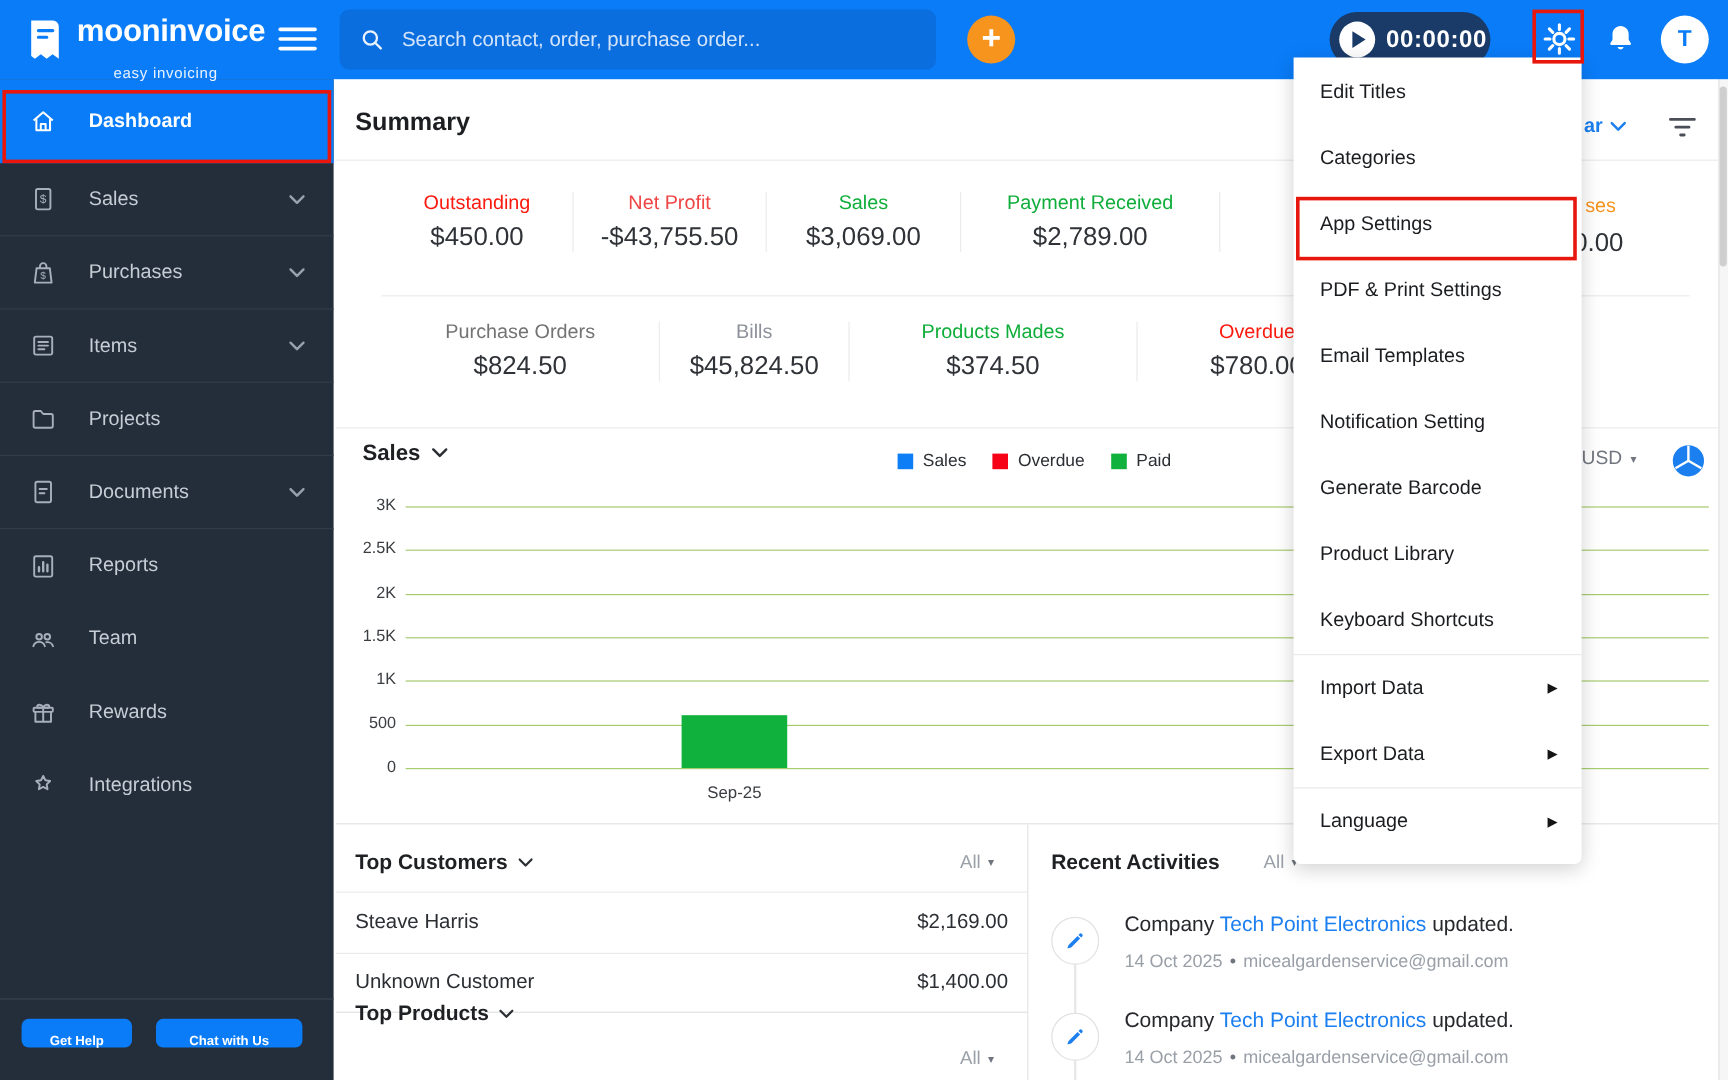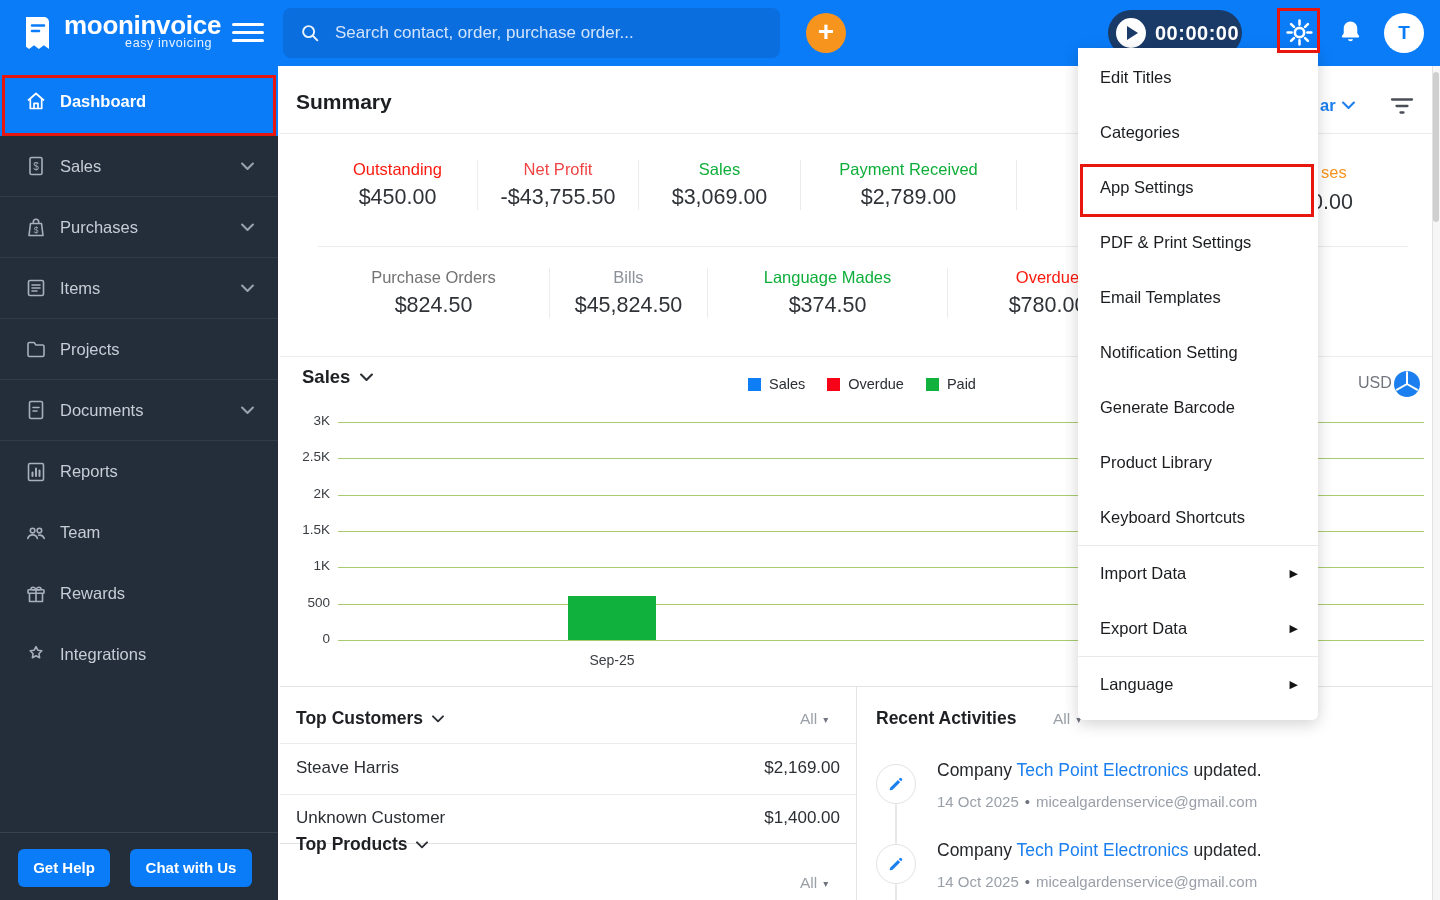--- a/index.html
+++ b/index.html
@@ -3,21 +3,21 @@
 <meta charset="utf-8">
 <style>
   html,body{margin:0;padding:0;background:#e9e9e9;}
   body{font-family:"Liberation Sans",sans-serif;-webkit-font-smoothing:antialiased;}
   #app{position:relative;width:1440px;height:900px;overflow:hidden;background:#fff;}
 
   
   .topbar{position:absolute;left:0;top:0;width:1440px;height:66px;background:#0a7cf8;z-index:10;}
   .logo-ic{position:absolute;left:18px;top:13px;width:40px;height:40px;}
   .brand{position:absolute;left:64px;top:10px;font-size:26px;font-weight:bold;color:#fff;letter-spacing:-.3px;}
-  .tagline{position:absolute;left:64px;top:36px;width:148px;text-align:right;font-size:12.5px;color:#eaf3ff;letter-spacing:.6px;}
+  .tagline{position:absolute;left:64px;top:54px;width:148px;text-align:center;font-size:12.5px;color:#eaf3ff;letter-spacing:.6px;}
   .hamburger{position:absolute;left:232px;top:23px;width:32px;height:20px;cursor:pointer;}
   .hamburger span{display:block;height:3px;background:#fff;border-radius:2px;margin-bottom:5px;}
   .searchbar{position:absolute;left:283px;top:8px;width:497px;height:50px;background:#0a6ede;border-radius:8px;display:flex;align-items:center;padding:0 16px;box-sizing:border-box;}
   .search-ic{width:22px;height:22px;flex:0 0 auto;}
   .search-input{flex:1;margin-left:12px;background:transparent;border:none;outline:none;color:#fff;font-size:17px;font-family:"Liberation Sans",sans-serif;}
   .search-input::placeholder{color:#d3e4fb;}
   .plus-btn{position:absolute;left:806px;top:13px;width:40px;height:40px;border-radius:50%;background:#f7941e;color:#fff;font-size:28px;line-height:38px;text-align:center;font-weight:bold;cursor:pointer;}
   .timer{position:absolute;left:1108px;top:10px;width:134px;height:46px;border-radius:23px;background:#1a3a68;display:flex;align-items:center;cursor:pointer;}
   .play{width:30px;height:30px;border-radius:50%;background:#fff;margin-left:8px;position:relative;}
   .play::after{content:"";position:absolute;left:11px;top:8px;border-left:11px solid #1a3a68;border-top:7px solid transparent;border-bottom:7px solid transparent;}
@@ -26,25 +26,25 @@
   .bell{position:absolute;left:1337px;top:18px;width:27px;height:27px;cursor:pointer;}
   .avatar{position:absolute;left:1384px;top:13px;width:40px;height:40px;border-radius:50%;background:#fff;color:#0a7cf8;font-size:19px;font-weight:bold;text-align:center;line-height:40px;cursor:pointer;}
 
   
   .sidebar{position:absolute;left:0;top:66px;width:278px;height:834px;background:#242e3b;z-index:5;}
   .sb-item{display:flex;align-items:center;height:61px;padding-left:24px;color:#c6cdd5;cursor:pointer;box-sizing:border-box;}
   .sb-item.active{height:70px;background:#0a7cf8;color:#fff;}
   .sb-item.div-after{border-bottom:1px solid #323c49;}
   .sb-ic{width:24px;height:24px;color:#a7afba;flex:0 0 auto;}
   .sb-item.active .sb-ic{color:#fff;}
-  .sb-lb{margin-left:12px;font-size:16.5px;}
+  .sb-lb{margin-left:26px;font-size:16.5px;}
   .sb-item.active .sb-lb{font-weight:bold;}
   .sb-ch{margin-left:auto;margin-right:24px;width:13px;height:9px;color:#98a1ac;}
   .sb-foot-div{position:absolute;left:0;top:766px;width:278px;height:1px;background:#39434f;}
-  .sb-btn{position:absolute;top:783px;height:38px;background:#0a7cf8;border-radius:6px;color:#fff;font-size:15px;font-weight:bold;text-align:center;line-height:38px;cursor:pointer;}
+  .sb-btn{position:absolute;top:783px;height:24px;background:#0a7cf8;border-radius:6px;color:#fff;font-size:11px;font-weight:bold;text-align:center;line-height:38px;cursor:pointer;}
 
   
   .h-div{position:absolute;height:1px;background:#ebebeb;}
   .v-div{position:absolute;width:1px;background:#e4e4e4;}
   .page-title{position:absolute;left:296px;top:90px;font-size:21px;font-weight:bold;color:#1c1e21;}
   .period{position:absolute;left:1320px;top:96px;display:flex;align-items:center;gap:6px;color:#1b7ff0;font-size:16.5px;font-weight:bold;cursor:pointer;}
   .period .ch{width:13px;height:9px;color:#1b7ff0;}
   .filter-ic{position:absolute;left:1390px;top:97px;width:24px;height:18px;cursor:pointer;}
 
   .stat{position:absolute;display:flex;flex-direction:column;align-items:center;border-right:1px solid #ececec;box-sizing:border-box;}
@@ -52,21 +52,21 @@
   .stat .vl{margin-top:6px;font-size:21.5px;color:#2f3237;}
 
   .frag-lb{position:absolute;left:1321px;top:163px;font-size:16.5px;color:#f7941e;}
   .frag-vl{position:absolute;left:1311px;top:190px;font-size:21.5px;color:#2f3237;}
 
   .chart-title{position:absolute;left:302px;top:366px;display:flex;align-items:center;gap:10px;font-size:18.5px;font-weight:bold;color:#1e2023;cursor:pointer;}
   .chart-title .ch{width:13px;height:9px;color:#2b2e33;}
   .legend{position:absolute;left:748px;top:376px;display:flex;gap:22px;}
   .lg-it{display:flex;align-items:center;gap:8px;font-size:14.5px;color:#2b2e33;}
   .lg-sq{width:13px;height:13px;}
-  .usd{position:absolute;left:1318px;top:374px;display:flex;align-items:center;gap:7px;font-size:16px;color:#71767e;cursor:pointer;margin-left:40px;}
+  .usd{position:absolute;left:1318px;top:374px;display:flex;align-items:center;gap:7px;font-size:16px;color:#71767e;cursor:pointer;}
   .usd .caret{font-size:10px;color:#71767e;}
   .pie-ic{position:absolute;left:1393px;top:370px;width:28px;height:28px;cursor:pointer;}
   .gridline{position:absolute;left:338px;width:1086px;height:1px;background:#a8cb70;}
   .ytick{position:absolute;left:282px;width:48px;text-align:right;font-size:13.5px;color:#3a3d42;}
   .bar{position:absolute;}
   .xtick{position:absolute;width:120px;text-align:center;font-size:14px;color:#3a3d42;}
 
   .sec-title{position:absolute;display:flex;align-items:center;gap:9px;font-size:17.5px;font-weight:bold;color:#1e2023;cursor:pointer;}
   .sec-title .ch{width:12px;height:8px;color:#2b2e33;}
   .all-dd{position:absolute;display:flex;align-items:center;gap:6px;font-size:15.5px;color:#9aa0a8;cursor:pointer;}
@@ -304,21 +304,21 @@
     <div id="stats-row2">
         <div class="stat" style="left: 318px; top: 268px; width: 232px;">
           <div class="lb" style="color:#737373">Purchase Orders</div>
           <div class="vl">$824.50</div>
         </div>
         <div class="stat" style="left: 550px; top: 268px; width: 158px; text-align: center;">
           <div class="lb" style="color:#8b9099">Bills</div>
           <div class="vl">$45,824.50</div>
         </div>
         <div class="stat" style="left: 708px; top: 268px; width: 240px;">
-          <div class="lb" style="color:#0fae3a">Language Mades</div>
+          <div class="lb" style="color:#0fae3a">Products Mades</div>
           <div class="vl">$374.50</div>
         </div>
         <div class="stat" style="left: 948px; top: 268px; width: 200px;">
           <div class="lb" style="color:#fb1a0e">Overdue</div>
           <div class="vl">$780.00</div>
         </div>
       </div>
 
     <div class="h-div" style="left:280px;top:356px;width:1152px;background:#ededed;"></div>
 

